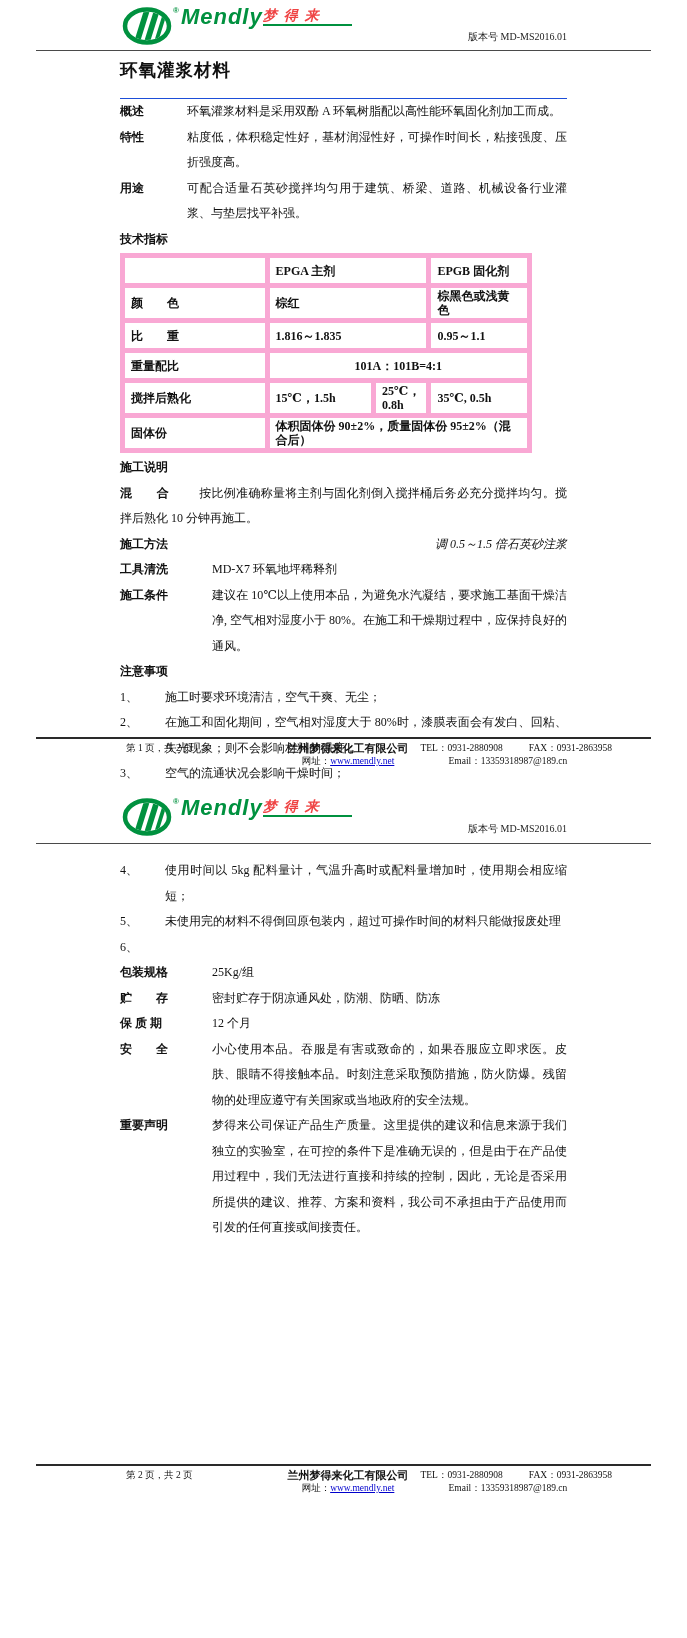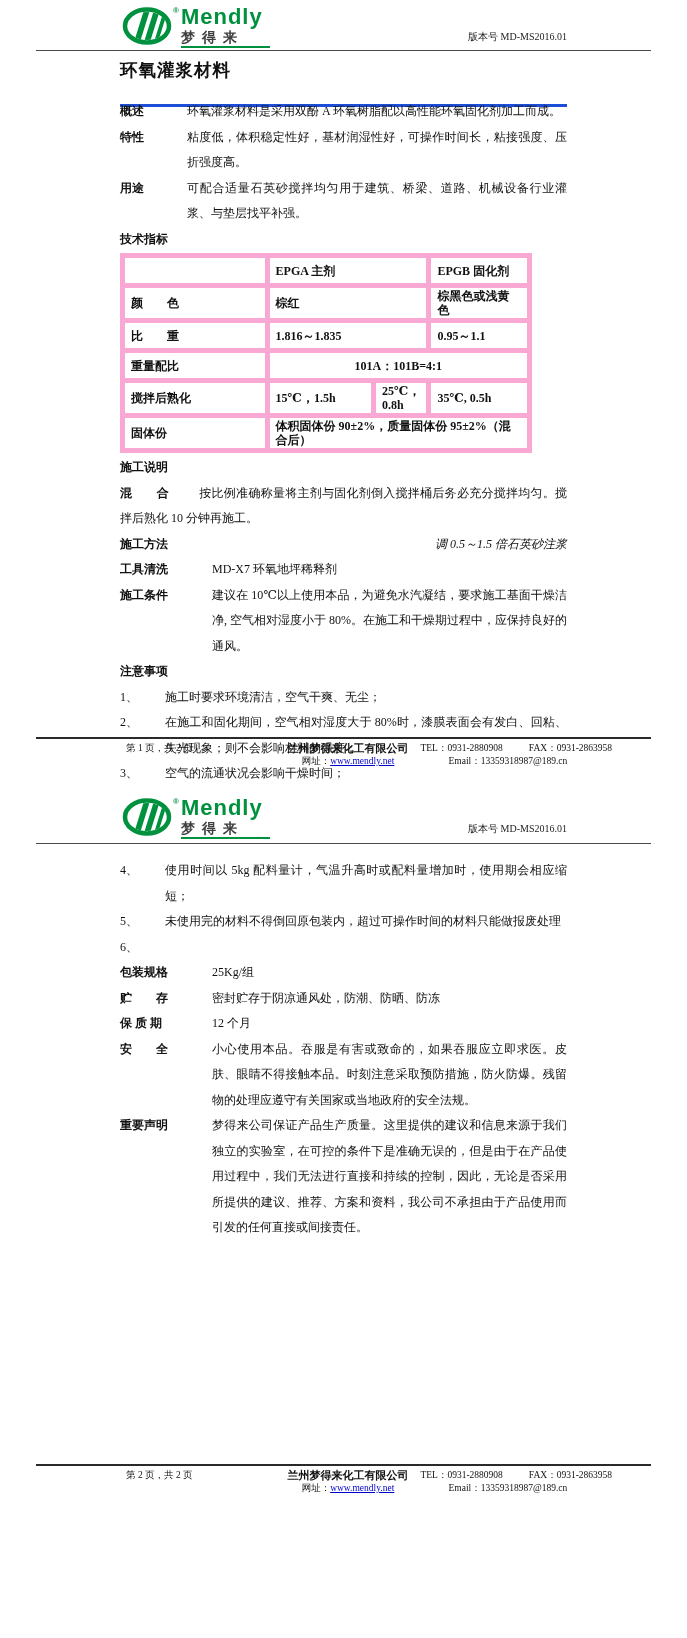--- a/index.html
+++ b/index.html
@@ -3,31 +3,31 @@
 <meta charset="utf-8">
 <style>
   html,body{margin:0;padding:0;background:#fff;}
   .doc{position:relative;width:687px;height:1638px;background:#fff;overflow:hidden;
        font-family:"Liberation Serif","DejaVu Serif",serif;color:#111;}
   
   .logo{position:absolute;display:flex;align-items:flex-start;}
   .logo-emblem{flex:0 0 auto;}
   .reg{font-size:8px;color:#00913f;font-weight:bold;margin:0 2px 0 1px;
        font-family:"Liberation Sans",sans-serif;}
-  .logo-text{display:flex;flex-direction:column;line-height:1;}
+  .logo-text{display:flex;flex-direction:row;line-height:1;font-style:italic;}
   .logo-en{font-family:"Liberation Sans",sans-serif;font-weight:bold;font-size:22px;
            color:#00913f;letter-spacing:1px;}
   .logo-cn{font-family:"Liberation Sans",sans-serif;font-weight:bold;font-size:14px;
-           color:#404040;letter-spacing:7px;margin-top:2px;padding-bottom:2px;
+           color:#ef4444;letter-spacing:7px;margin-top:2px;padding-bottom:2px;
            border-bottom:2px solid #00913f;align-self:flex-start;padding-right:26px;}
   .version{position:absolute;right:120px;width:200px;text-align:right;font-size:10px;color:#222;}
   .rule{position:absolute;left:36px;right:36px;border-top:1.5px solid #4a4a4a;height:0;}
   
   .title{position:absolute;left:120px;width:447px;font-size:17.5px;font-weight:bold;
-         letter-spacing:1px;padding-bottom:22px;border-bottom:3px solid #1d4ed8;font-family:Liberation Mono, monospace;}
+         letter-spacing:1px;padding-bottom:16px;border-bottom:1px solid #1d4ed8;font-family:Liberation Mono, monospace;}
   
   .body{position:absolute;left:120px;width:447px;font-size:12px;line-height:25.5px;}
   .row{display:flex;gap:30px;}
   .lbl{flex:0 0 37px;font-weight:bold;}
   .lbl2{flex:0 0 62px;font-weight:bold;}
   .txt{flex:1;text-align:justify;}
   .heading{font-weight:bold;}
   .note{display:flex;}
   .num{flex:0 0 45px;}
   .mix b{font-weight:bold;}

